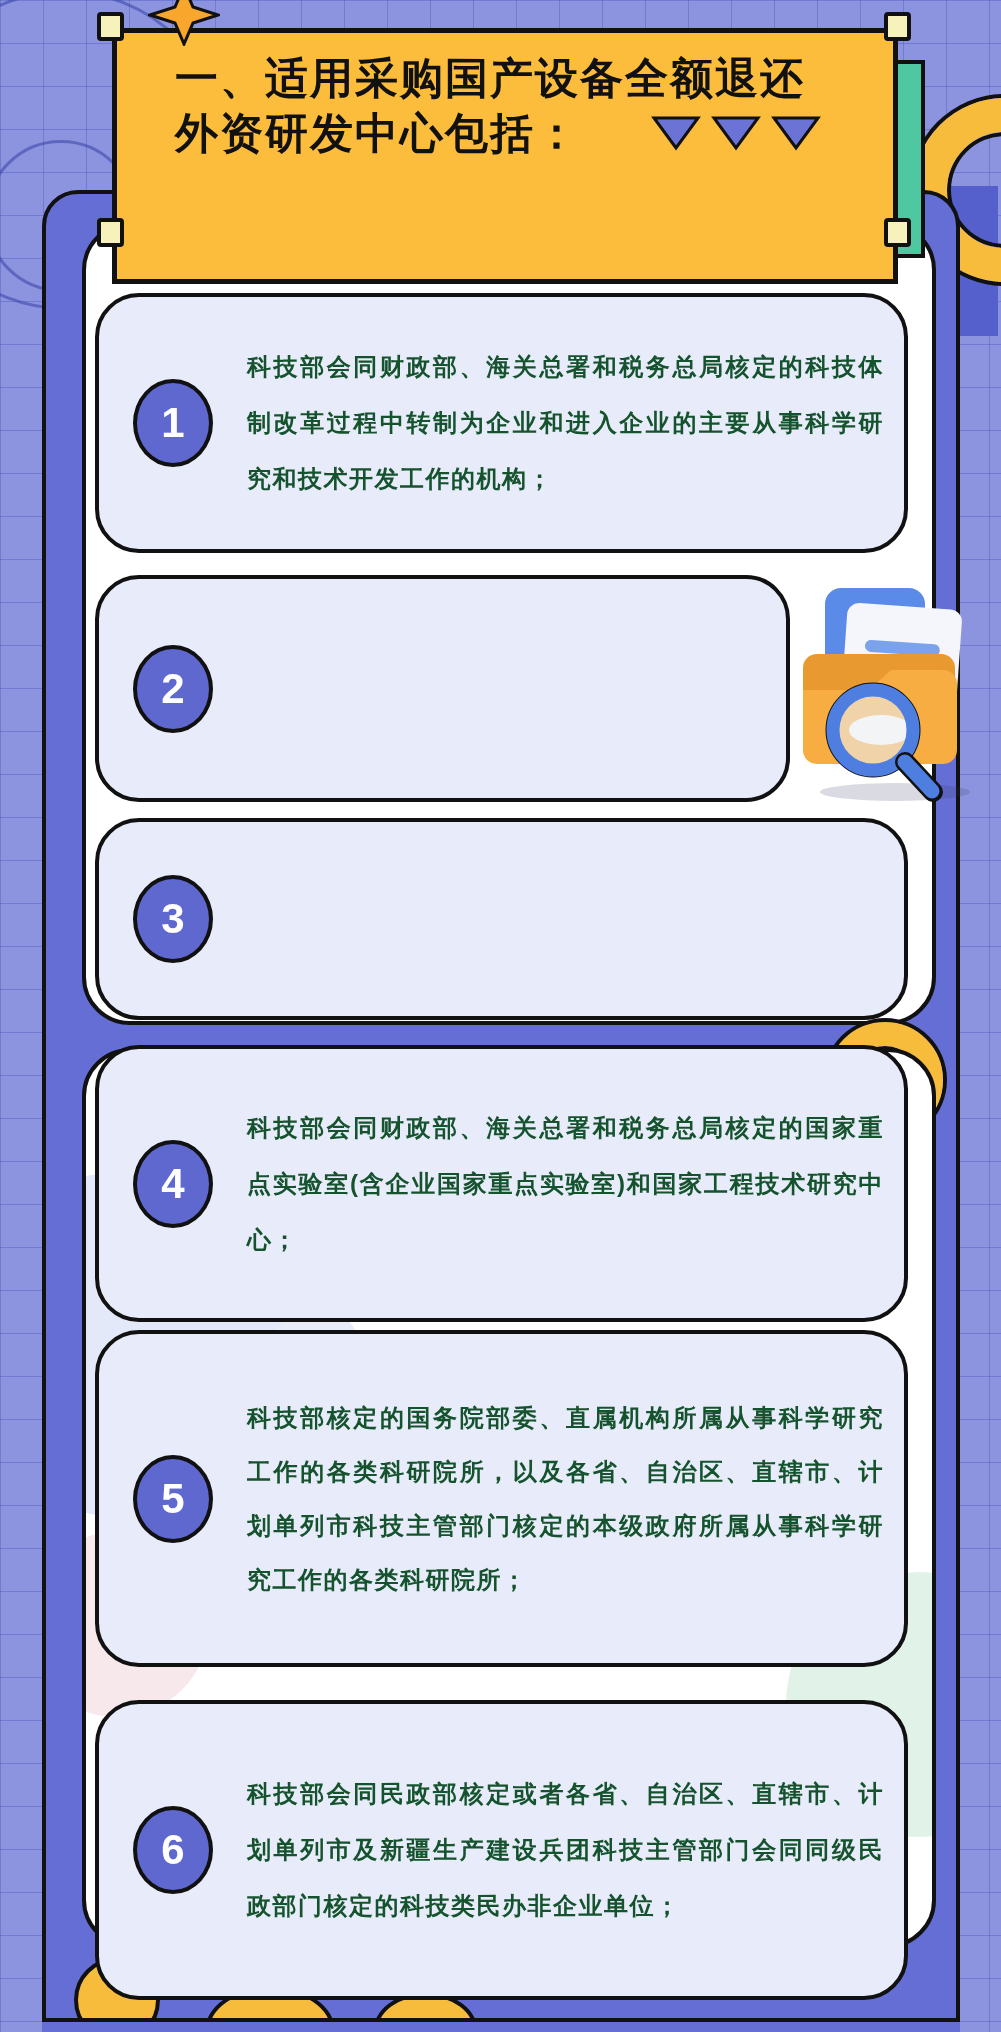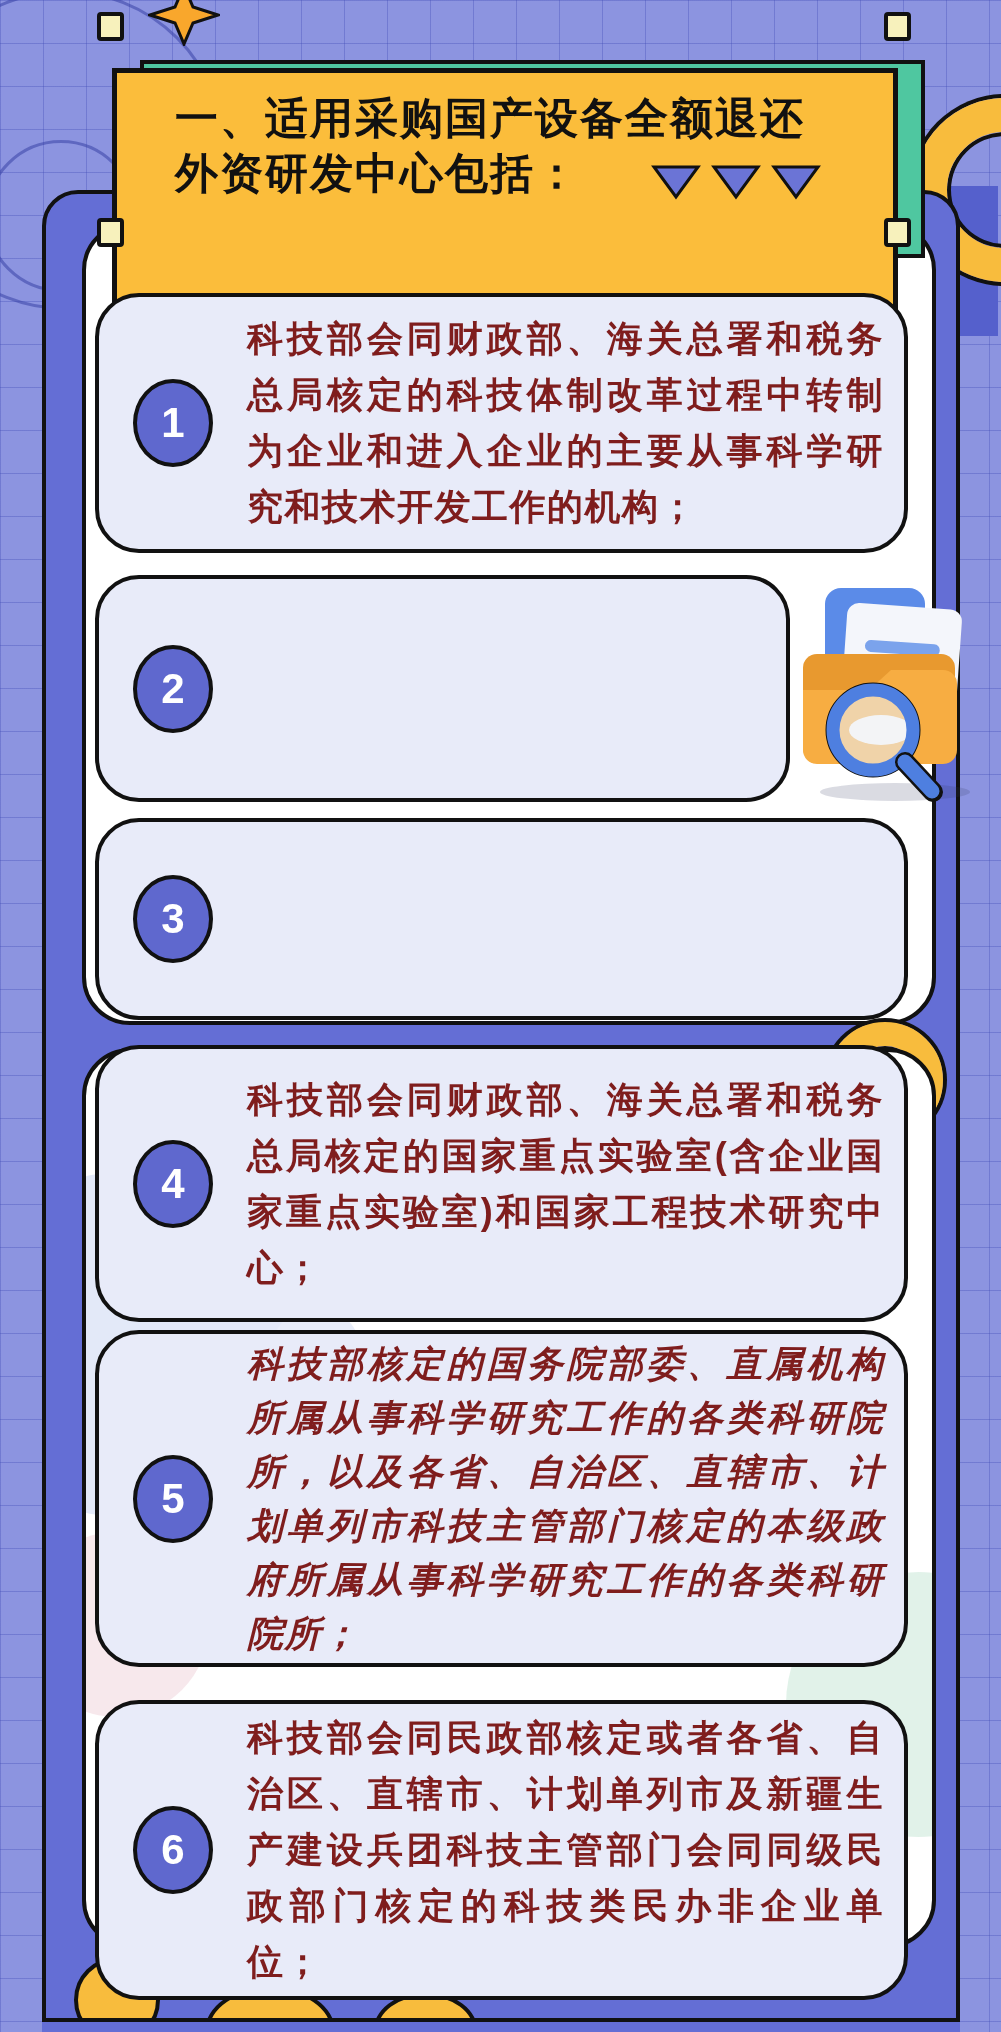--- a/index.html
+++ b/index.html
@@ -58,27 +58,26 @@
 
   
   #banner-shadow{
     left:140px;top:60px;width:785px;height:198px;
     background:#4FC7A0;border:4px solid #111;z-index:10;
   }
   #title-banner{
     left:112px;top:28px;width:786px;height:256px;
     background:#FBBD3B;border:5px solid #111;z-index:11;
     padding:18px 30px 16px 58px;
-    margin-top:40px;
   }
   .title-line{
     font-size:43px;line-height:55px;font-weight:bold;color:#111;
     letter-spacing:2px;white-space:nowrap;
   }
-  #title-row3{display:flex;align-items:flex-end;}
+  #title-row3{display:flex;align-items:flex-start;}
   #triangle-markers{margin-left:70px;margin-top:6px;}
   .pin{
     width:27px;height:29px;background:#F7F1BC;border:4px solid #111;
     border-radius:4px;z-index:12;
   }
   #pin-tl{left:97px;top:12px;} #pin-bl{left:97px;top:218px;}
   #pin-tr{left:884px;top:12px;} #pin-br{left:884px;top:218px;}
   #sparkle{left:148px;top:-16px;z-index:12;}
 
   
@@ -88,29 +87,29 @@
   }
   .badge-col{flex:0 0 148px;display:flex;justify-content:center;}
   .badge{
     width:72px;height:80px;border-radius:50%;
     background:#5F68CE;border:4px solid #111;
     display:flex;align-items:center;justify-content:center;
     color:#fff;font-size:42px;font-weight:bold;
   }
   .card-text{
     flex:1;padding-right:20px;
-    font-size:36px;line-height:56px;font-weight:bold;
-    color:#7f1d1d;letter-spacing:1.5px;text-align:justify;
+    font-size:24px;line-height:56px;font-weight:bold;
+    color:#14532d;letter-spacing:1.5px;text-align:justify;
   }
   #card-1{left:95px;top:293px;width:813px;height:260px;}
   #card-2{left:95px;top:575px;width:695px;height:227px;}
   #card-3{left:95px;top:818px;width:813px;height:202px;}
   #card-4{left:95px;top:1045px;width:813px;height:277px;}
   #card-5{left:95px;top:1330px;width:813px;height:337px;}
-  #card-5 .card-text{line-height:54px;font-style:italic;}
+  #card-5 .card-text{line-height:54px;}
   #card-6{left:95px;top:1700px;width:813px;height:300px;}
 
   #folder-icon{left:795px;top:580px;width:205px;height:225px;z-index:14;}
 </style>
 </head>
 <body>
 
 <div id="page">
 
   <div class="abs circle-outline" id="circle-big"></div>

